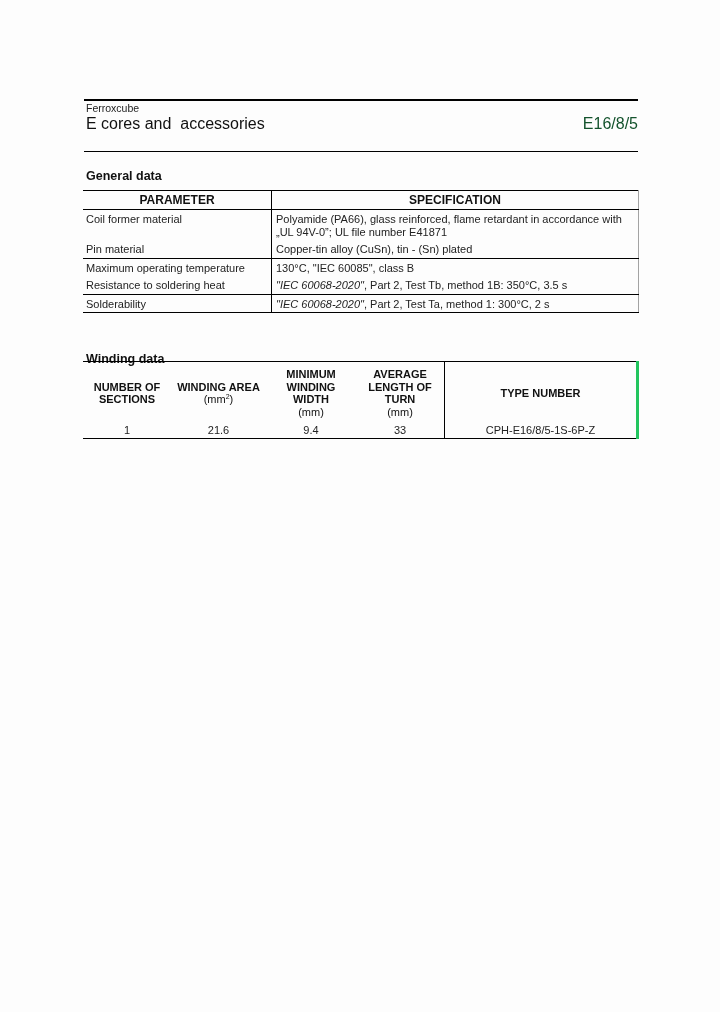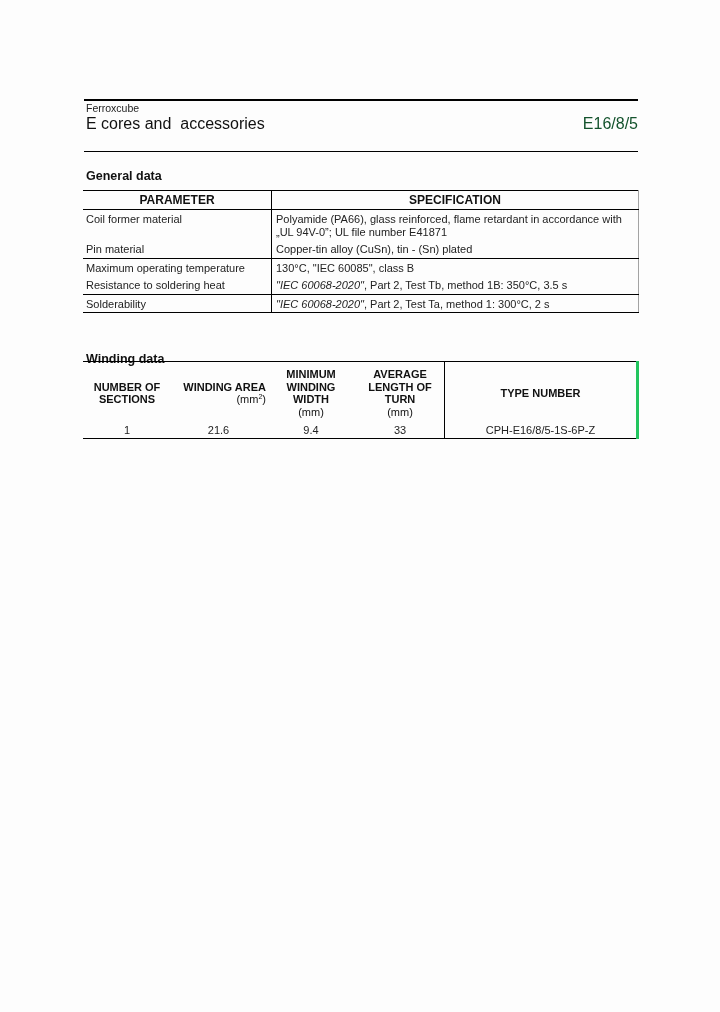--- a/index.html
+++ b/index.html
@@ -102,21 +102,21 @@
 
 <div class="section-heading" style="top:340px;margin-top:12px;">Winding data</div>
 
 <table class="wtable">
   <tbody>
       <tr class="hdr">
     <th style="width:88px;">
       <span>NUMBER OF</span><br>
       <span>SECTIONS</span>
     </th>
-    <th style="width:95px;text-align:right;">
+    <th style="width:95px;">
       <span>WINDING AREA</span><br>
       <span class="unit"><span>(mm</span><sup>2</sup><span>)</span></span>
     </th>
     <th style="width:90px;">
       <span>MINIMUM</span><br>
       <span>WINDING</span><br>
       <span>WIDTH</span><br>
       <span class="unit">(mm)</span>
     </th>
     <th style="width:88px;">

